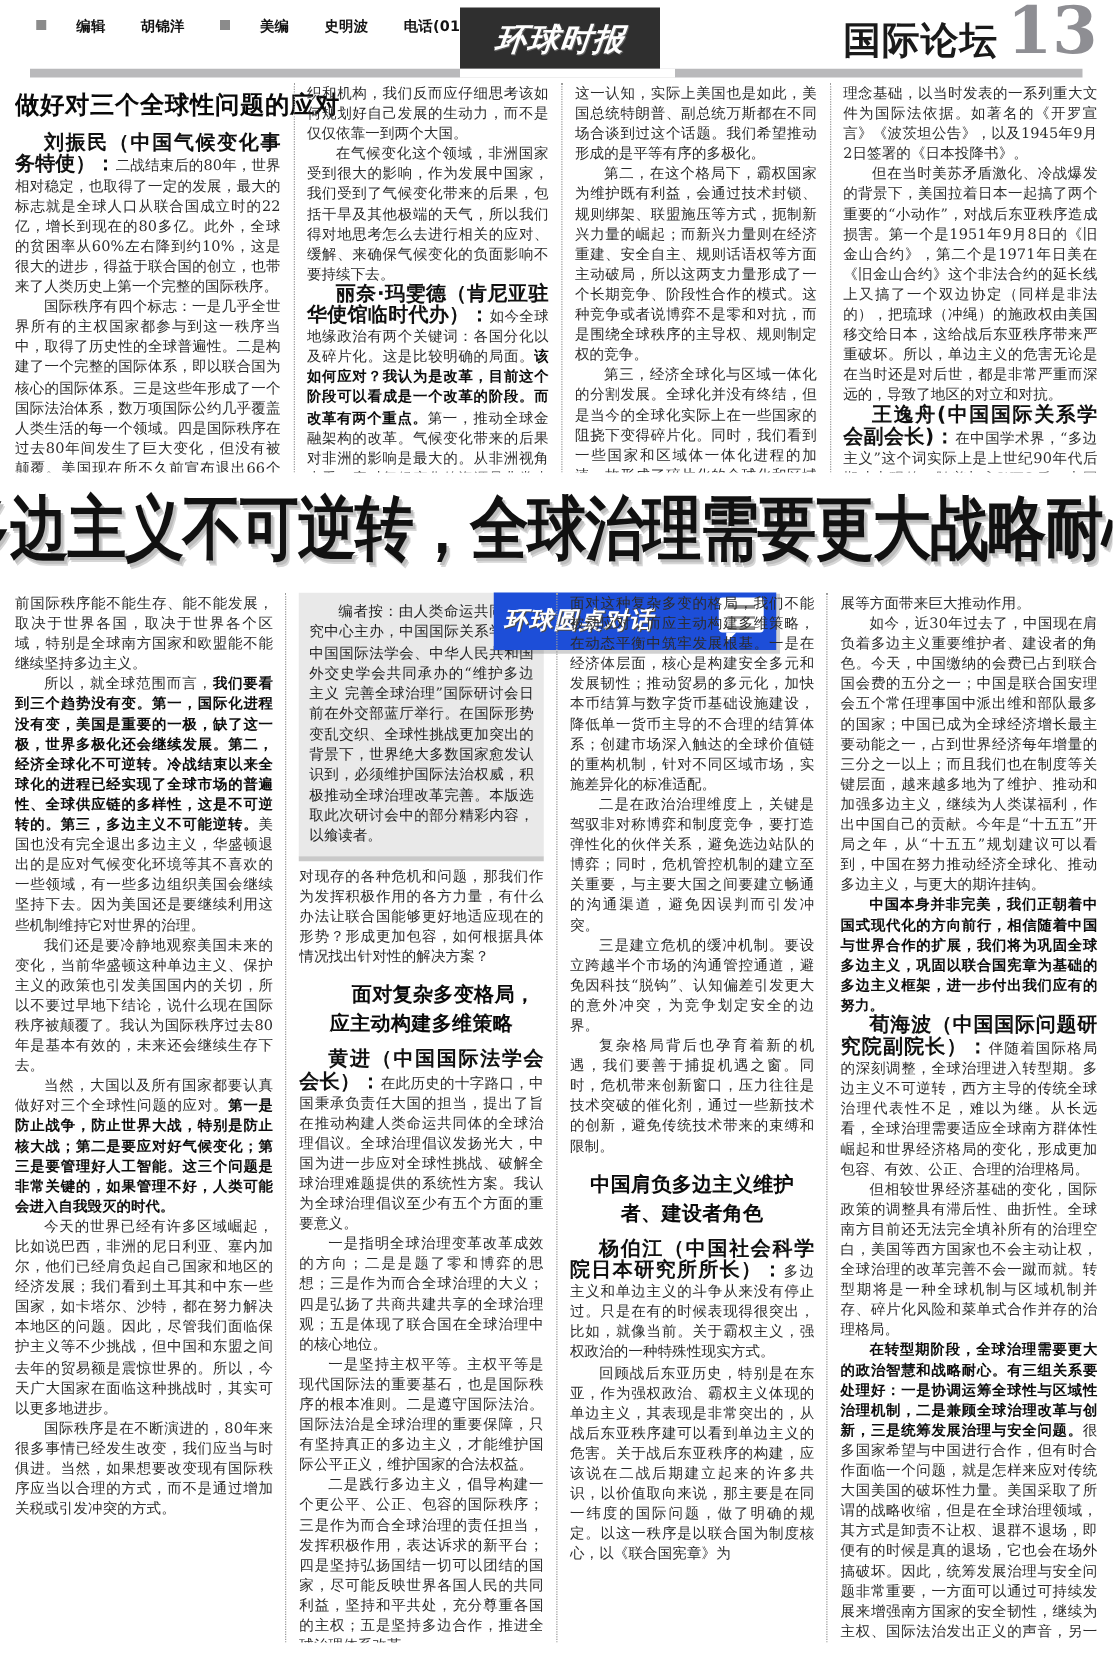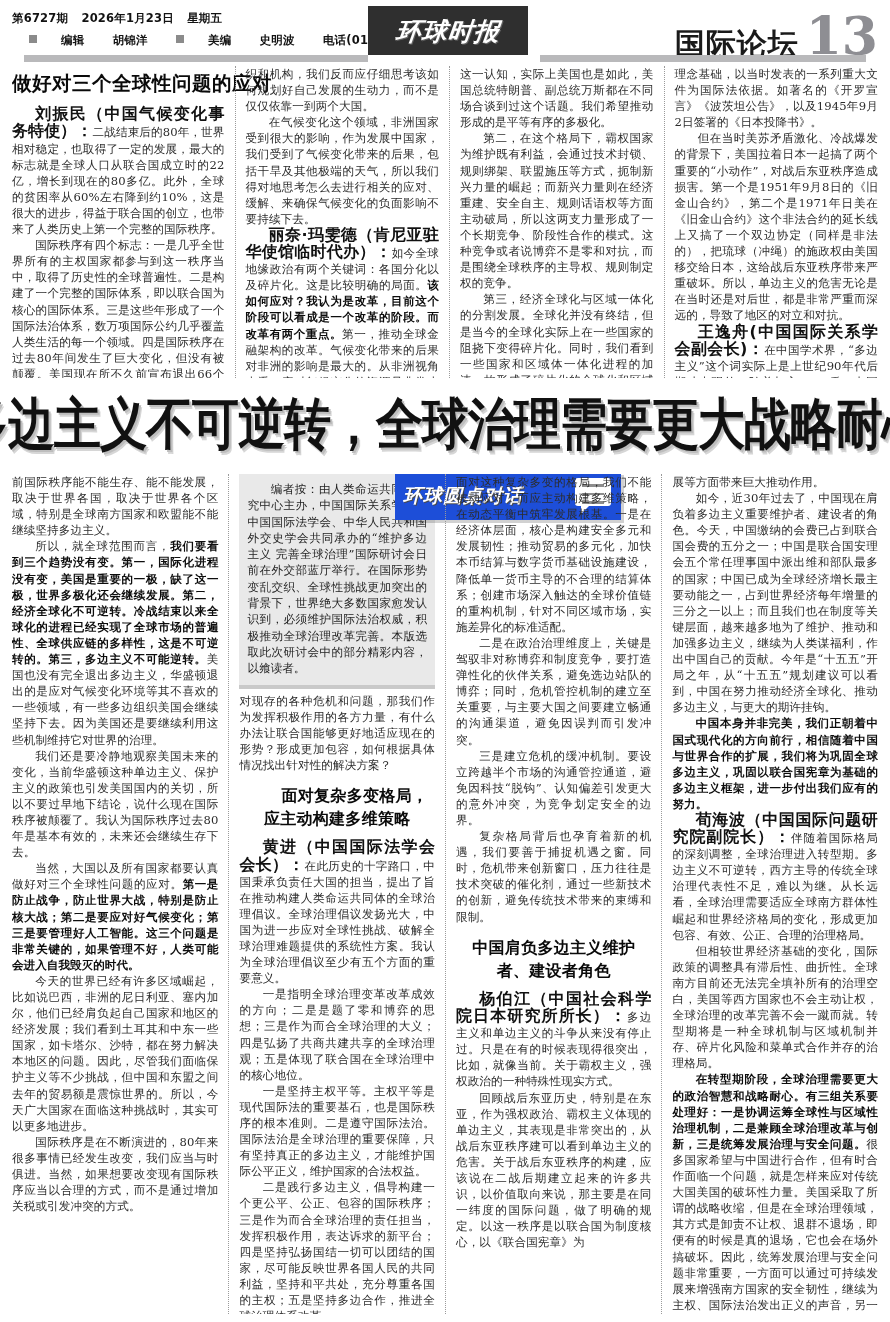--- a/index.html
+++ b/index.html
@@ -23,21 +23,21 @@
   .sq{display:inline-block;width:8px;height:8px;background:#8b8b8b;margin-right:3px;vertical-align:1px;}
   .logo-box{
     position:absolute;left:356px;top:6px;width:160px;height:50px;background:#2f2f2f;
     display:flex;align-items:center;justify-content:center;overflow:hidden;
   }
   .logo-text{
     color:#fff;font-family:"DejaVu Serif","Liberation Serif",serif;font-weight:700;
     font-size:25px;letter-spacing:1px;font-style:italic;transform:skewX(-6deg);
     text-shadow:1px 1px 0 rgba(255,255,255,.25);
   }
-  .mast-right{position:absolute;right:0;top:11px;display:flex;align-items:baseline;}
+  .mast-right{position:absolute;right:0;top:0;display:flex;align-items:baseline;}
   .section-name{
     font-family:"DejaVu Serif","Liberation Serif",serif;font-weight:700;font-size:30px;
     letter-spacing:1px;color:#1a1a1a;padding-bottom:2px;
   }
   .page-num{
     font-family:"DejaVu Serif","Liberation Serif",serif;font-weight:700;font-size:52px;
     color:#8e8e93;margin-left:7px;line-height:.95;
   }
   .mast-rule{
     position:absolute;left:12px;right:12px;top:55px;height:7px;background:#b9b9bb;
@@ -129,25 +129,20 @@
   }
   .subhead.lead-indent{text-align:center;text-indent:2.2em;}
 </style>
 </head>
 <body>
 
 <div class="page">
 
   <div class="masthead">
     <div class="mast-left">
-      <div class="mast-line1">
-        <span>第6727期</span>
-        <span>2026年1月23日</span>
-        <span>星期五</span>
-      </div>
       <div class="mast-line2">
         <span class="sq"></span><span>编辑</span>
         <span>胡锦洋</span>
         <span class="sq"></span><span>美编</span>
         <span>史明波</span>
         <span>电话(010)65369578</span>
       </div>
     </div>
 
     <div class="logo-box">

